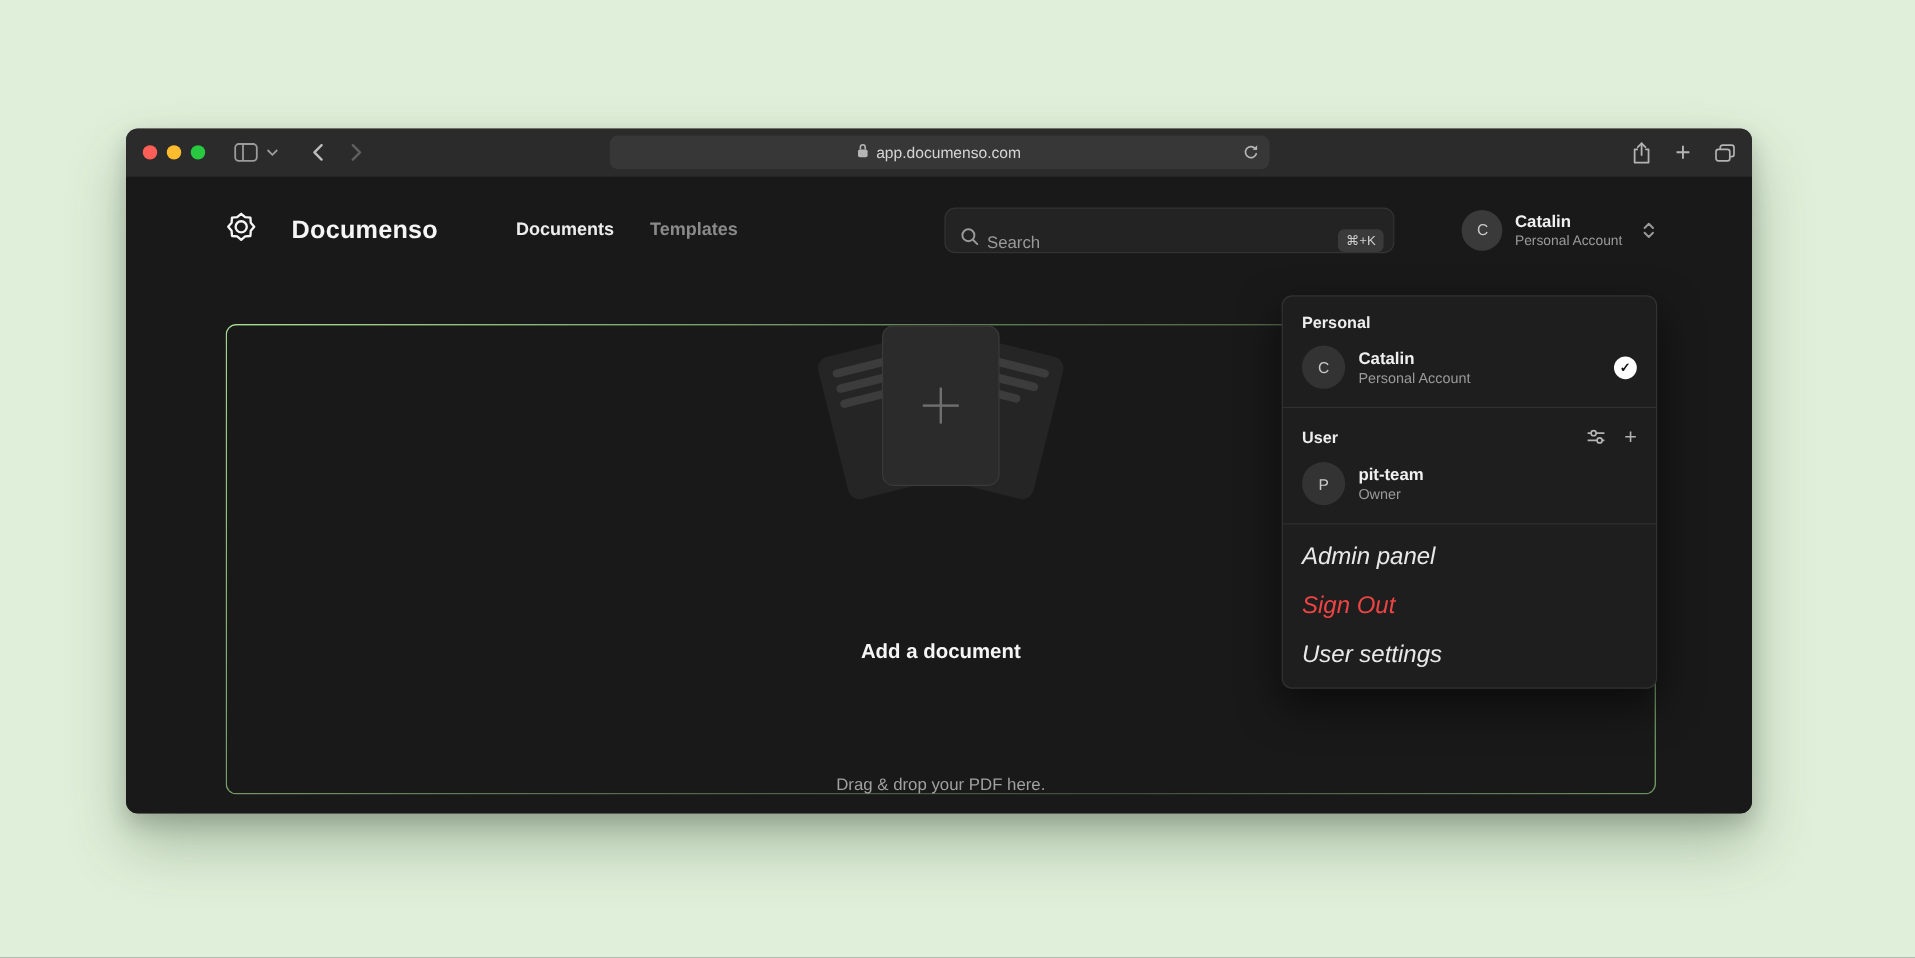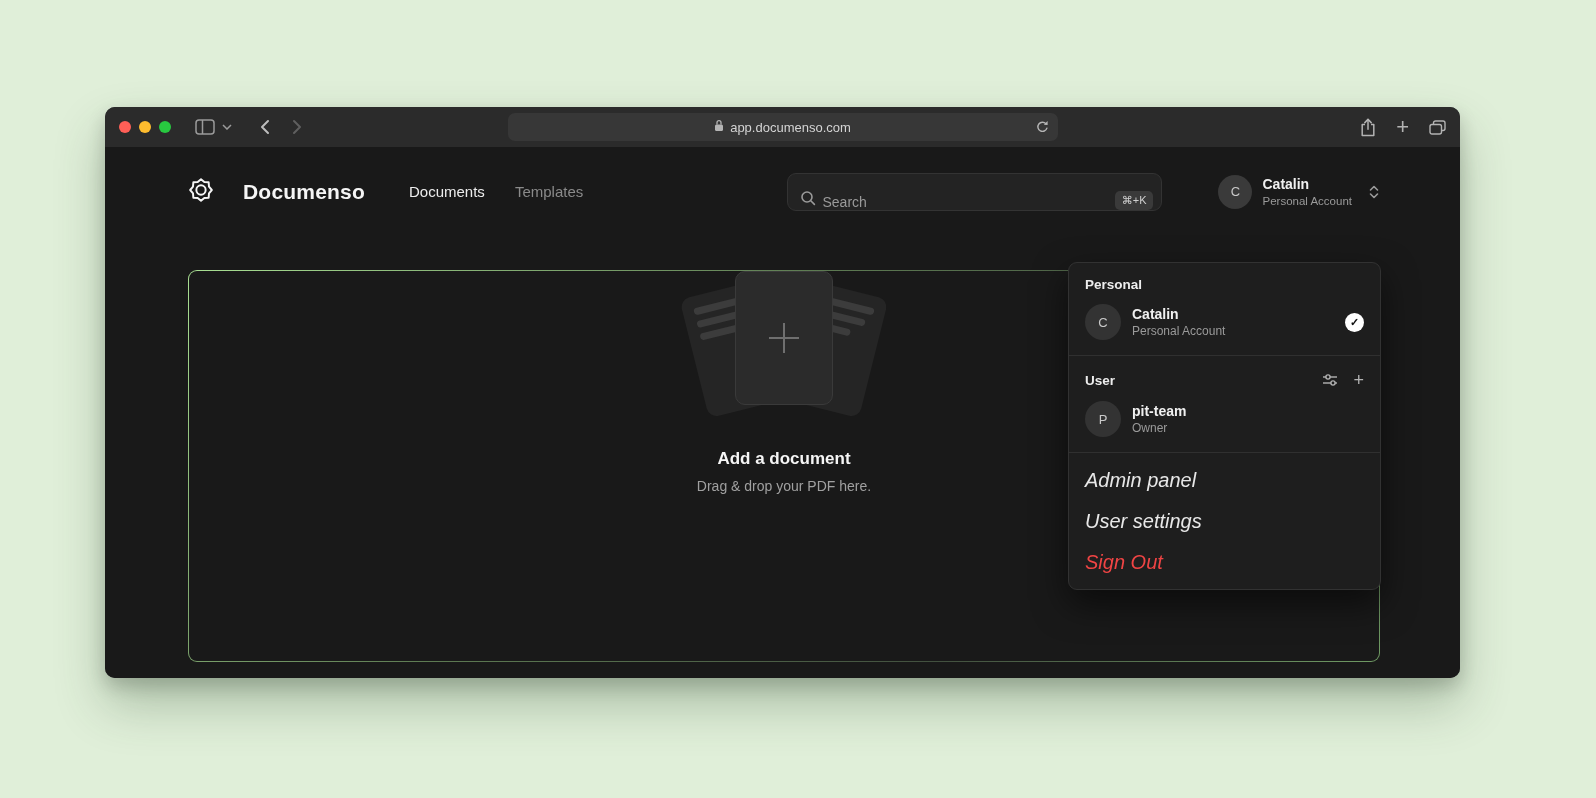--- a/index.html
+++ b/index.html
@@ -28,59 +28,59 @@
           border-radius:7px;display:flex;align-items:center;justify-content:center;gap:6px;color:#d4d4d4;font-size:13px;cursor:text;}
   .urlbar .refresh{position:absolute;right:9px;top:50%;transform:translateY(-50%);display:inline-flex;cursor:pointer;}
   .tb-right{position:absolute;right:14px;top:0;height:40px;display:flex;align-items:center;gap:20px;color:#b3b3b3;}
   .newtab{font-size:22px;font-weight:300;line-height:1;cursor:pointer;color:#b3b3b3;}
 
   
   .appbody{height:531px;background:#191919;padding:0 80px 0 83px;position:relative;}
   .appheader{height:89px;display:flex;align-items:center;}
   .brand{display:flex;align-items:center;gap:29px;color:#fff;cursor:pointer;}
   .brand-name{font-size:21px;font-weight:700;letter-spacing:.2px;color:#f5f5f5;}
-  .mainnav{display:flex;gap:30px;margin-left:44px;font-size:15px;font-weight:400;}
+  .mainnav{display:flex;gap:30px;margin-left:65px;font-size:15px;font-weight:700;}
   .nav-item{cursor:pointer;}
   .nav-active{color:#ededed}
   .nav-dim{color:#8a8a8a}
   .searchbar{margin-left:auto;width:375px;height:38px;background:#232323;border:1px solid #333;border-radius:9px;
              display:flex;align-items:flex-end;padding:0 8px 0 12px;gap:6px;}
   .searchbar input{flex:1;background:transparent;border:none;outline:none;color:#e5e5e5;font-size:14px;font-family:inherit;min-width:0;}
   .searchbar input::placeholder{color:#9a9a9a;}
   .kbd{background:#3a3a3a;color:#cfcfcf;font-size:11px;padding:3px 7px;border-radius:5px;white-space:nowrap;}
   .accountbtn{display:flex;align-items:center;gap:10px;margin-left:56px;cursor:pointer;}
   .avatar{width:34px;height:34px;border-radius:50%;background:#3a3a3a;color:#c9c9c9;display:flex;align-items:center;justify-content:center;font-size:13px;flex:none;}
   .acct-text{display:flex;flex-direction:column;}
   .acct-name{font-size:14px;font-weight:700;color:#f0f0f0;line-height:1.2;}
   .acct-sub{font-size:11.5px;color:#9a9a9a;margin-top:2px;}
   .updown{margin-left:6px;display:inline-flex;}
 
   
   .dropzone{margin-top:34px;height:392px;border-radius:9px;border:1px solid transparent;
             background:linear-gradient(#191919,#191919) padding-box,
                        linear-gradient(135deg,var(--accent-green) 0%,#5d7a52 40%,#42503f 72%,#6f9a63 100%) border-box;
-            display:flex;flex-direction:column;align-items:center;justify-content:flex-start;cursor:pointer;}
+            display:flex;flex-direction:column;align-items:center;justify-content:space-between;cursor:pointer;}
   .cards{position:relative;width:210px;height:152px;margin-bottom:26px;}
   .card{position:absolute;width:90px;height:122px;border-radius:10px;background:#252525;top:16px;}
   .card.left{left:14px;transform:rotate(-14deg);}
   .card.right{right:14px;transform:rotate(14deg);}
   .card .line{position:absolute;left:11px;height:7px;border-radius:3.5px;background:#3c3c3c;}
   .card .l1{top:12px;width:68px;}
   .card .l2{top:25px;width:62px;}
   .card .l3{top:38px;width:50px;}
   .card.mid{left:50%;top:0;width:98px;height:134px;margin-left:-49px;background:#2b2b2b;border:1px solid #3a3a3a;
             z-index:2;display:flex;align-items:center;justify-content:center;}
   .plus-shape{position:relative;width:30px;height:30px;}
   .plus-shape::before{content:"";position:absolute;left:0;top:14px;width:30px;height:2px;background:#6f6f6f;}
   .plus-shape::after{content:"";position:absolute;left:14px;top:0;width:2px;height:30px;background:#6f6f6f;}
   .dz-title{font-size:17px;font-weight:700;color:#f5f5f5;}
   .dz-sub{font-size:14px;color:#a0a0a0;margin-top:9px;}
 
   
-  .dropdown{position:absolute;left:963px;top:115px;width:313px;background:#1e1e1e;border:1px solid #323232;
+  .dropdown{position:absolute;left:963px;top:99px;width:313px;background:#1e1e1e;border:1px solid #323232;
             border-radius:9px;box-shadow:0 14px 34px rgba(0,0,0,.55);z-index:20;padding:4px 0 6px;}
   .dd-label{padding:10px 16px 4px;font-size:13.5px;font-weight:700;color:#ededed;}
   .dd-item{display:flex;align-items:center;gap:11px;padding:8px 16px;cursor:pointer;}
   .dd-avatar{width:36px;height:36px;border-radius:50%;background:#333;color:#c9c9c9;font-size:13px;
              display:flex;align-items:center;justify-content:center;flex:none;}
   .dd-text{display:flex;flex-direction:column;}
   .dd-name{font-size:14px;font-weight:600;color:#f0f0f0;line-height:1.2;}
   .dd-sub{font-size:12px;color:#9a9a9a;margin-top:2px;}
   .dd-check{margin-left:auto;width:19px;height:19px;border-radius:50%;background:#fff;color:#111;
             font-size:11px;font-weight:700;display:flex;align-items:center;justify-content:center;}
@@ -257,19 +257,19 @@
           <span class="dd-avatar">P</span>
           <span class="dd-text">
             <span class="dd-name">pit-team</span>
             <span class="dd-sub">Owner</span>
           </span>
         </div>
 
         <div class="dd-divider"></div>
 
         <div class="dd-menuitem">Admin panel</div>
+        <div class="dd-menuitem danger">Sign Out</div>
         <div class="dd-menuitem">User settings</div>
-        <div class="dd-menuitem danger">Sign Out</div>
       </div>
 
     </div>
   </div>
 </div>
 
 </body></html>

